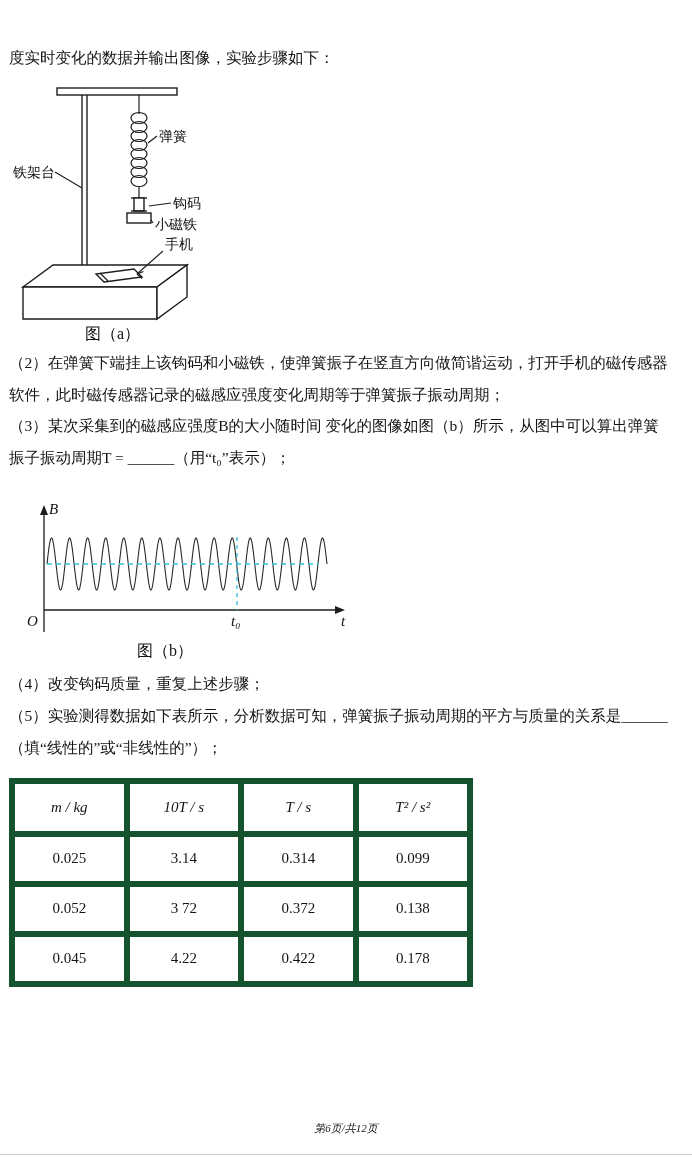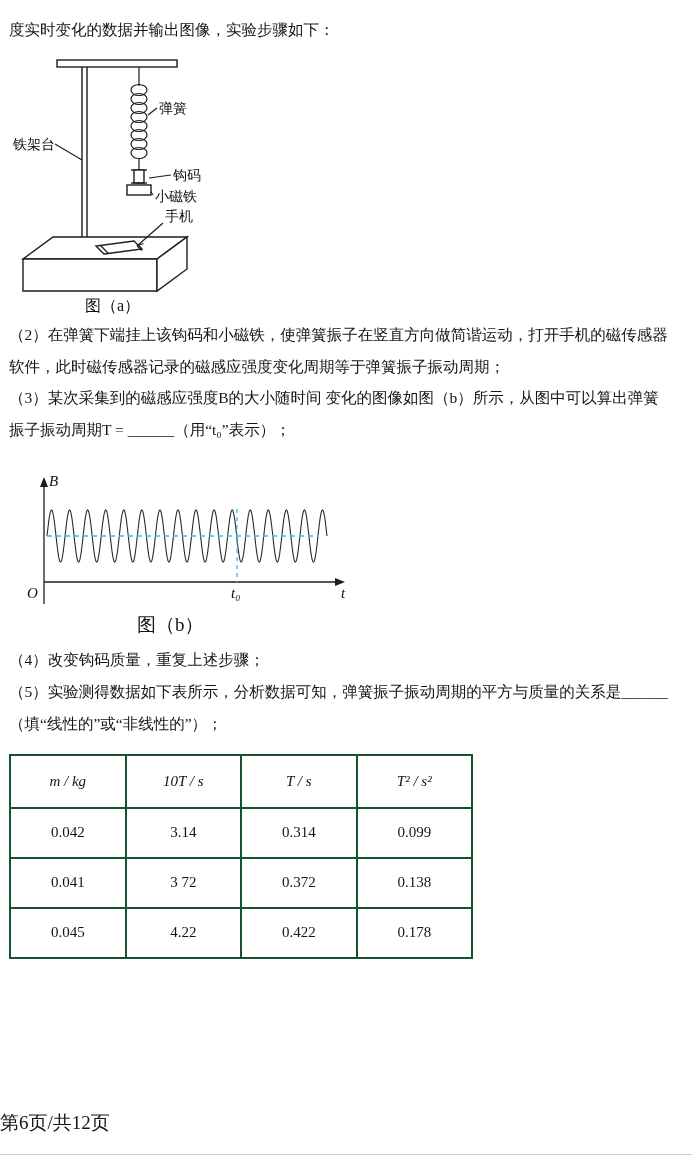--- a/index.html
+++ b/index.html
@@ -3,46 +3,46 @@
 <meta charset="utf-8">
 <style>
   * { box-sizing: border-box; }
   html,body { margin:0; padding:0; }
   body {
     width:692px; height:1158px; overflow:hidden; position:relative;
     background:#ffffff; color:#141414;
     font-family:"Liberation Serif","DejaVu Serif",serif;
     font-size:15.5px;
   }
-  .page { padding:14px 24px 0 9px; }
+  .page { padding:14px 24px 0 9px;margin-top:28px; }
   .para { margin:0; line-height:2.05; }
   .intro { margin-bottom:2px; }
   .step-gap { margin-bottom:26px; }
   .fig-a { margin:6px 0 2px 0;text-align:right; }
   .fig-b { margin:26px 0 6px 0; }
-  .fig-b-caption { margin:0 0 0 118px; font-size:19px; line-height:1.4; }
+  .fig-b-caption { margin:0 0 0 118px; font-size:16px; line-height:1.4; }
   svg { display:block; }
   svg text { font-family:"Liberation Serif","DejaVu Serif",serif; font-size:14px; fill:#111; }
   svg text.cap { font-size:16px; }
   svg text.it { font-style:italic; font-size:15px; }
   .o  { stroke:#1d1d1d; stroke-width:1.4; fill:none; }
   .of { stroke:#1d1d1d; stroke-width:1.4; fill:#ffffff; }
   .thin { stroke-width:1.2; }
   .axis { stroke:#1d1d1d; stroke-width:1.3; fill:none; }
   .ah { fill:#1d1d1d; stroke:none; }
   .wave { stroke:#2b2b2b; stroke-width:1.1; fill:none; }
   .dash { fill:none; stroke-width:1.3; }
   .data-table { border-collapse:collapse; margin:14px 0 0 0; width:464px; table-layout:fixed; }
   .data-table th, .data-table td {
-    border:2px solid #14532d; text-align:center; vertical-align:middle;
+    border:6px solid #14532d; text-align:center; vertical-align:middle;
     font-size:15px; font-weight:400; padding:0;
   }
   .data-table th { height:53px; font-style:italic; }
   .data-table td { height:50px; }
-  .footer { position:absolute; left:0; right:0; bottom:22px; font-size:19px; }
+  .footer { position:absolute; left:0; right:0; bottom:22px; text-align:center; font-size:11px;font-style:italic; }
   .bottom-rule { position:absolute; left:0; right:0; bottom:3px; border-top:1px solid #c9c9c9; }
 </style>
 </head>
 <body>
 
 <div class="page">
 
   <p class="para intro">度实时变化的数据并输出图像，实验步骤如下：</p>
 
   <figure class="fig-a" style="margin-left:0">
@@ -141,27 +141,27 @@
     <thead>
       <tr>
         <th>m / kg</th>
         <th>10T / s</th>
         <th>T / s</th>
         <th>T² / s²</th>
       </tr>
     </thead>
     <tbody>
       <tr>
-        <td>0.042</td>
+        <td>0.025</td>
         <td>3.14</td>
         <td>0.314</td>
         <td>0.099</td>
       </tr>
       <tr>
-        <td>0.041</td>
+        <td>0.052</td>
         <td>3 72</td>
         <td>0.372</td>
         <td>0.138</td>
       </tr>
       <tr>
         <td>0.045</td>
         <td>4.22</td>
         <td>0.422</td>
         <td>0.178</td>
       </tr>

